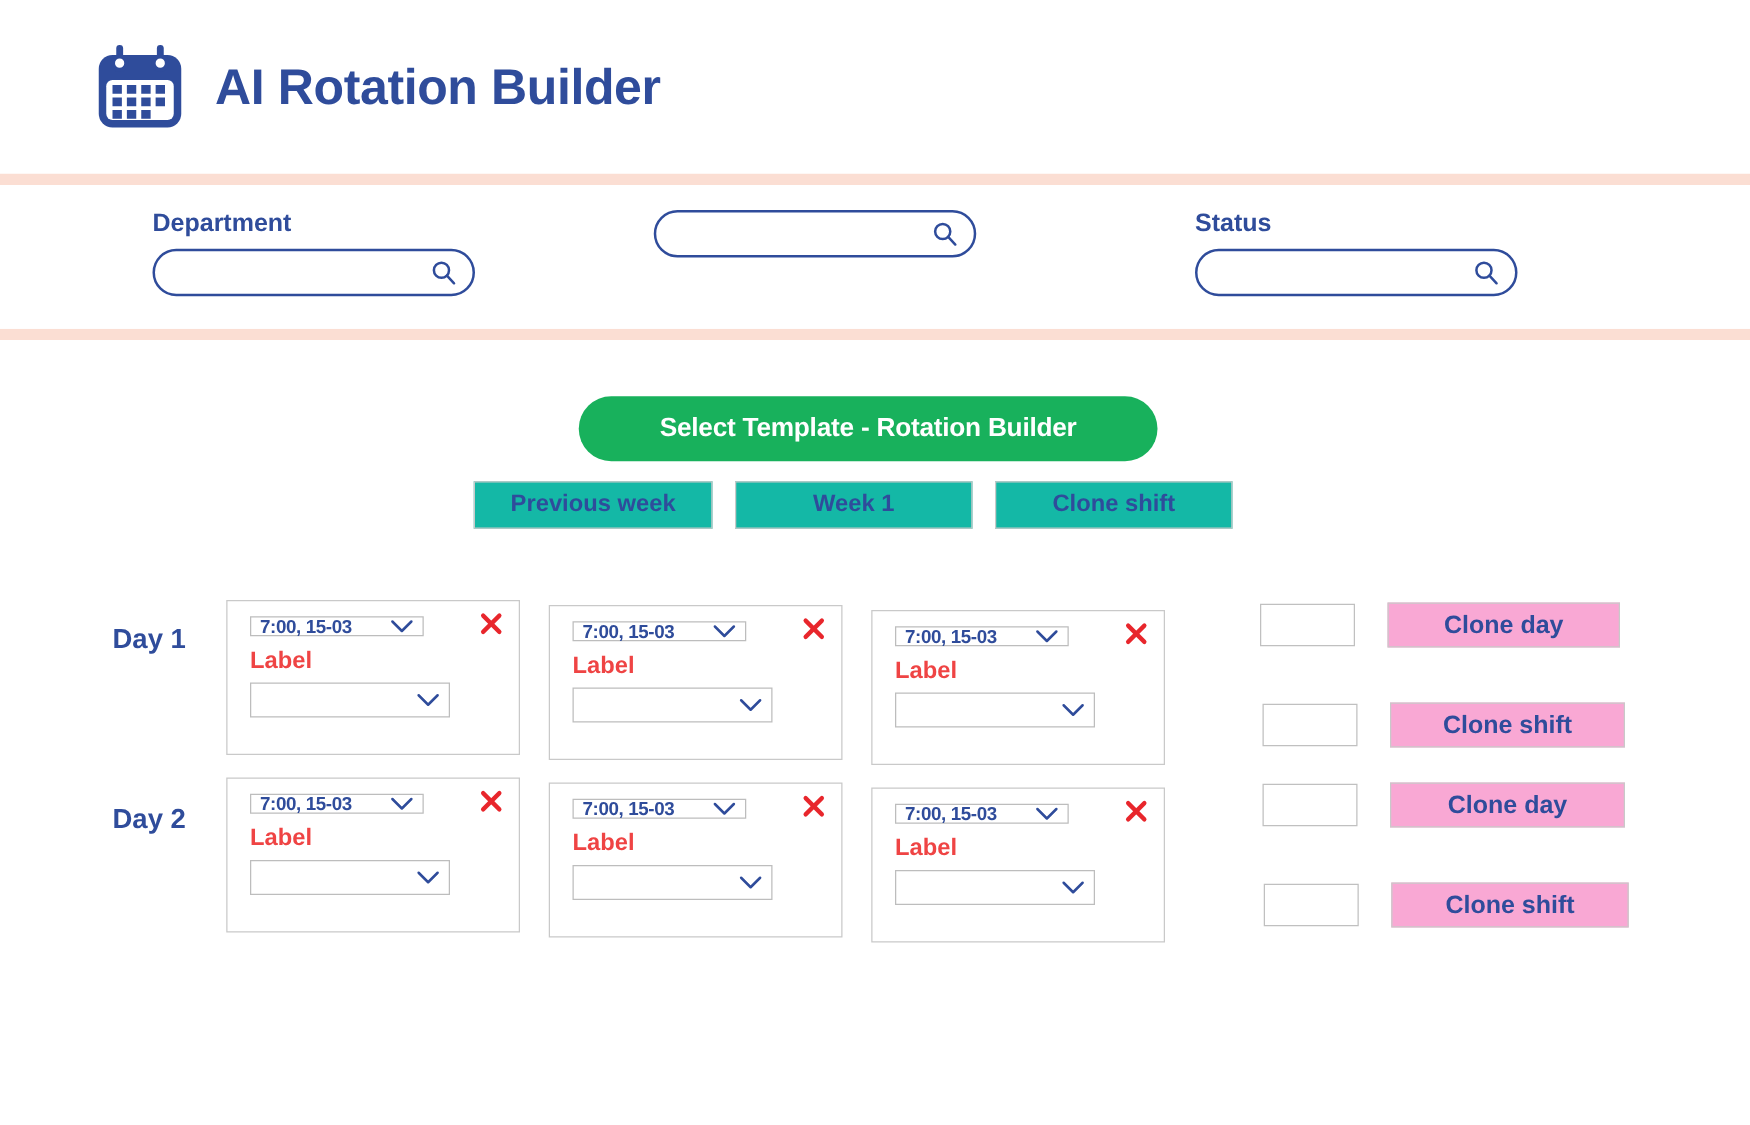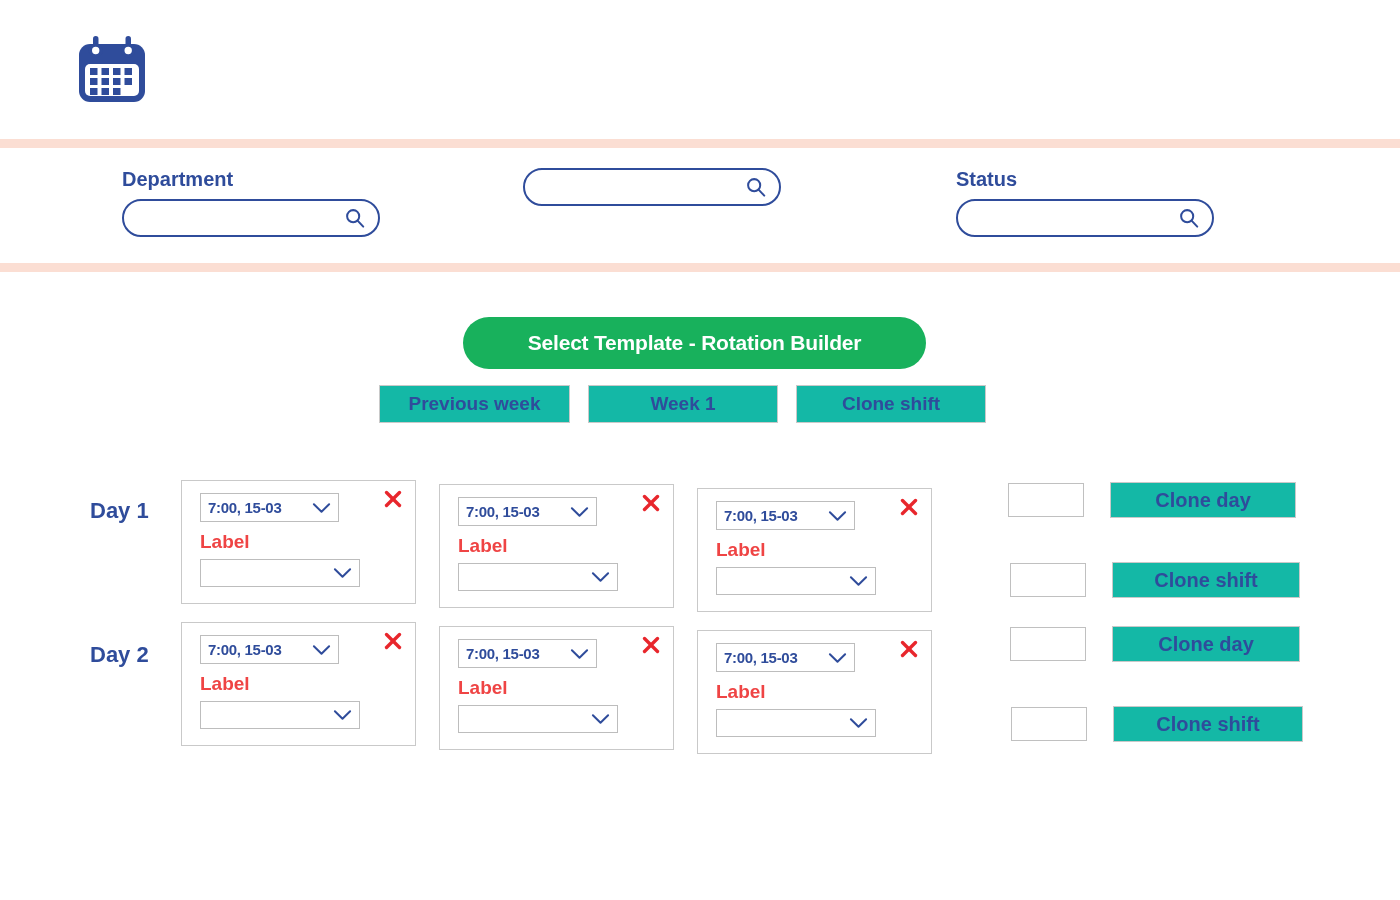--- a/index.html
+++ b/index.html
@@ -137,21 +137,21 @@
   .shift-card.c2 { left: 697px; }
   .day-row.r1 .shift-card.c0 { top: 10px; }
   .day-row.r1 .shift-card.c1 { top: 14px; }
   .day-row.r1 .shift-card.c2 { top: 18px; }
   .day-row.r2 .shift-card.c0 { top: 10px; }
   .day-row.r2 .shift-card.c1 { top: 14px; }
   .day-row.r2 .shift-card.c2 { top: 18px; }
 
   .time-select {
     position: relative;
-    width: 139px; height: 29px;
+    width: 139px; height: 16px;
     border: 1.5px solid #bdbdbd;
     background: #fff;
     display: flex; align-items: center;
     padding-left: 7px;
     cursor: pointer;
   }
   .time-select .txt {
     font-size: 15px; font-weight: bold; color: #2f4c9b;
     white-space: nowrap; letter-spacing: -0.3px;
   }
@@ -189,21 +189,21 @@
     background: #fff;
     width: 76px; height: 34px;
     outline: none;
     font-family: "Liberation Sans", sans-serif;
     font-size: 15px;
     color: #2f4c9b;
     padding: 0 6px;
   }
   .clone-btn {
     border: 1.5px solid #c9c9c9;
-    background: #14b8a6;
+    background: #f9a8d4;
     color: #2f4c9b;
     height: 36px;
     font-size: 20px; font-weight: bold;
     font-family: "Liberation Sans", sans-serif;
     cursor: pointer;
     padding: 0 20px;
     white-space: nowrap;
   }
 </style>
 </head>
@@ -226,20 +226,21 @@
       <rect x="37" y="34" width="7.5" height="7" fill="#2f4c9b"></rect>
       <rect x="48.5" y="34" width="7.5" height="7" fill="#2f4c9b"></rect>
       <rect x="14" y="44" width="7.5" height="7" fill="#2f4c9b"></rect>
       <rect x="25.5" y="44" width="7.5" height="7" fill="#2f4c9b"></rect>
       <rect x="37" y="44" width="7.5" height="7" fill="#2f4c9b"></rect>
       <rect x="48.5" y="44" width="7.5" height="7" fill="#2f4c9b"></rect>
       <rect x="14" y="54" width="7.5" height="7" fill="#2f4c9b"></rect>
       <rect x="25.5" y="54" width="7.5" height="7" fill="#2f4c9b"></rect>
       <rect x="37" y="54" width="7.5" height="7" fill="#2f4c9b"></rect>
     </svg>
+    <div class="app-title">AI Rotation Builder</div>
   </div>
 
   <div class="divider top"></div>
   <div class="divider bottom"></div>
 
   <div class="filter-bar">
 
     <div class="filter" style="left:90px;width:258px;margin-left:32px;">
       <div class="filter-label">Department</div>
       <div class="search-pill">

